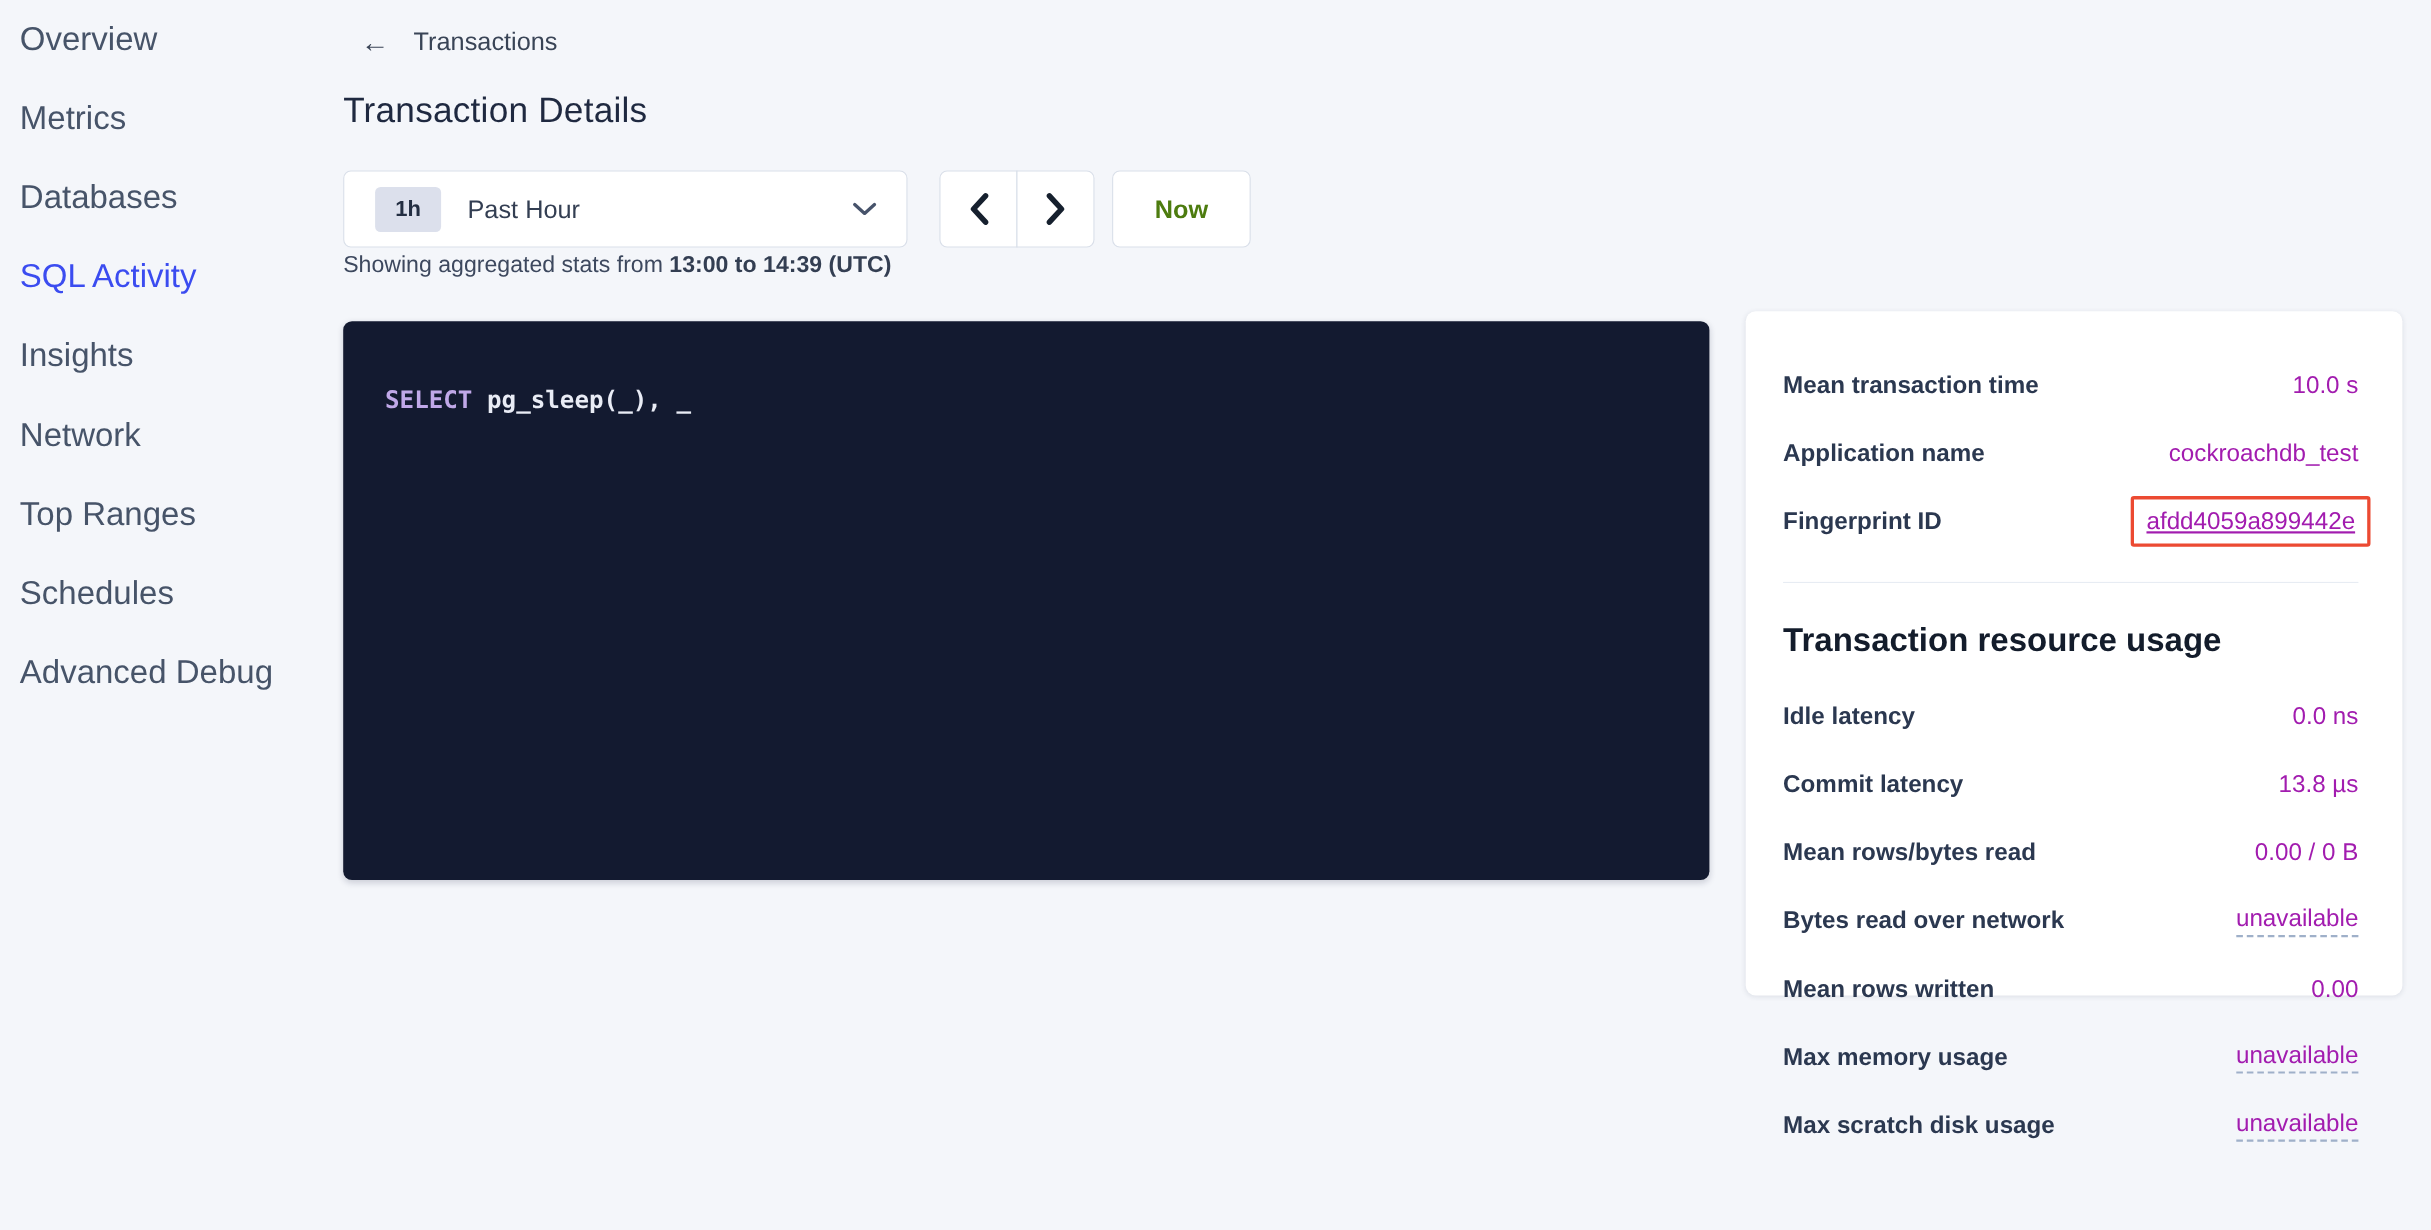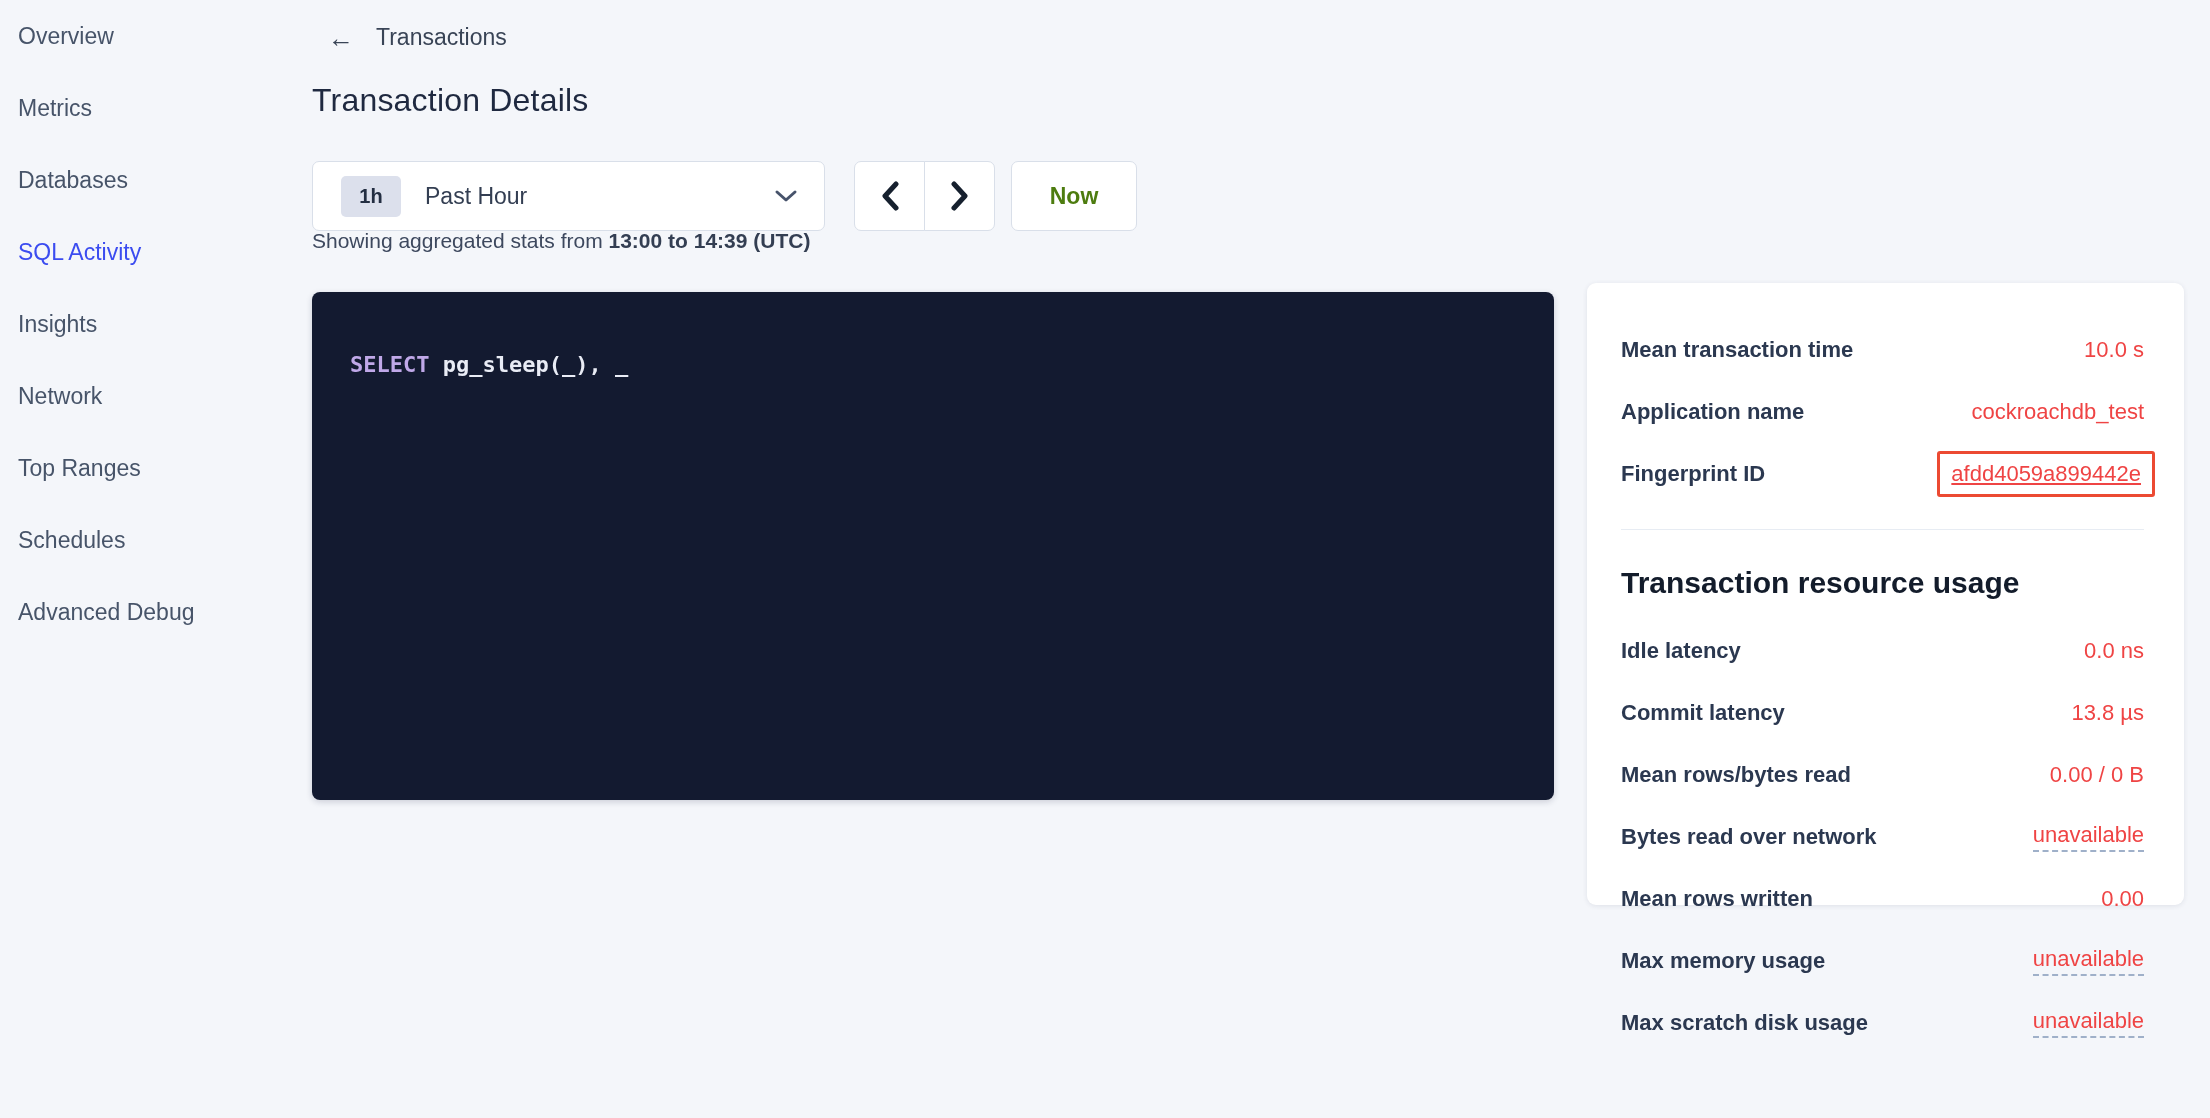--- a/index.html
+++ b/index.html
@@ -9,42 +9,42 @@
     background: #f4f6fa;
     color: #242f45;
   }
   .app { position: relative; width: 2210px; height: 1118px; }
 
   
   .sidebar { position: absolute; left: 0; top: 0; width: 312px; height: 100%; padding-top: 0; }
   .nav-item {
     display: flex; align-items: center;
     height: 72px; padding-left: 18px;
-    font-size: 23px; color: #475469;
+    font-size: 30px; color: #475469;
     text-decoration: none; cursor: pointer;
   }
   .nav-item.active { color: #3b4cf0; }
 
   
   .main { position: absolute; left: 312px; top: 0; right: 0; bottom: 0; }
 
   .back {
     position: absolute; left: 16px; top: 24px;
     display: flex; align-items: center; gap: 22px;
     font-size: 23px; color: #394456; text-decoration: none; cursor: pointer;
   }
   .back-arrow { font-size: 26px; line-height: 1; color: #394456; }
 
   .title {
     position: absolute; left: 0; top: 82px;
     font-size: 32px; font-weight: 400; color: #1f2940; letter-spacing: 0.2px;
   }
 
   
-  .controls { position: absolute; left: 0; top: 149px; height: 82px; display: flex; align-items: flex-end; }
+  .controls { position: absolute; left: 0; top: 149px; height: 82px; display: flex; align-items: center; }
   .dropdown {
     width: 513px; height: 70px;
     background: #ffffff; border: 1px solid #d9dfe9; border-radius: 7px;
     display: flex; align-items: center; padding: 0 26px 0 28px; cursor: pointer;
   }
   .badge {
     display: inline-flex; align-items: center; justify-content: center;
     min-width: 60px; height: 41px; padding: 0 10px;
     background: #dce0ec; border-radius: 5px;
     font-size: 20px; font-weight: 700; color: #232e42;
@@ -89,21 +89,21 @@
     width: 597px; height: 622px;
     background: #ffffff; border-radius: 9px;
     box-shadow: 0 1px 5px rgba(38, 52, 82, 0.10);
     padding: 50px 40px 0 34px;
   }
   .row {
     display: flex; justify-content: space-between; align-items: center;
     height: 34px; margin-bottom: 28px;
   }
   .row-label { font-size: 22px; font-weight: 700; color: #2b3850; }
-  .row-value { font-size: 22px; font-weight: 400; color: #ef4444; }
+  .row-value { font-size: 22px; font-weight: 400; color: #a21caf; }
   .boxed {
     border: 3px solid #ec4a32; border-radius: 3px;
     padding: 7px 11px; margin-right: -11px; text-decoration: underline;
   }
   .divider { border: none; border-top: 1px solid #e7ecf3; margin: 38px 0 0 0; }
   .section-title {
     margin: 36px 0 34px 0;
     font-size: 30px; font-weight: 700; color: #131c2b;
   }
   .unavail {

